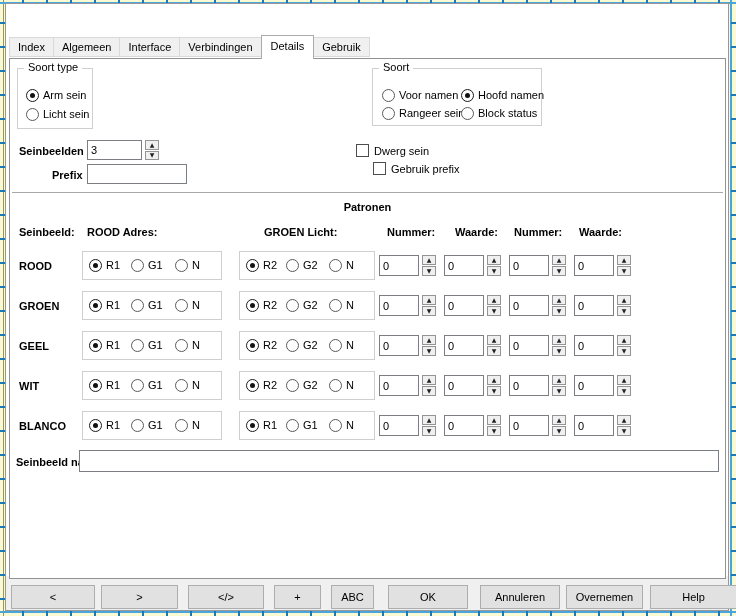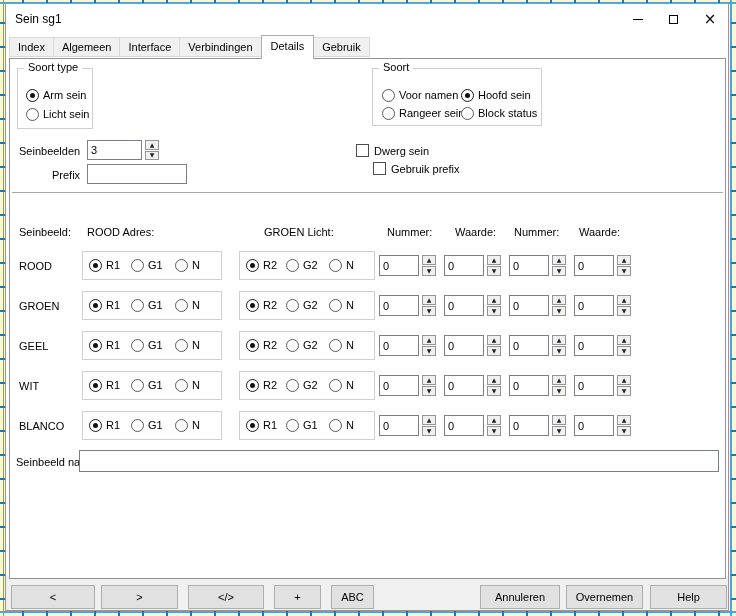--- a/index.html
+++ b/index.html
@@ -32,21 +32,21 @@
   .legend { position:absolute; top:-8px; left:6px; background:#fff; padding:0 4px; white-space:nowrap; }
 
   .radio-row { position:absolute; display:flex; align-items:flex-start; gap:4px; white-space:nowrap; }
   .rdot { width:13px; height:13px; border:1px solid #5a5a5a; border-radius:50%; background:#fff; position:relative; flex:none; }
   .radio-row.sel .rdot { border-color:#1a1a1a; }
   .radio-row.sel .rdot::after { content:""; position:absolute; left:3px; top:3px; width:5px; height:5px; border-radius:50%; background:#111; }
 
   .cb-row { position:absolute; display:flex; align-items:center; gap:5px; white-space:nowrap; }
   .cbox { width:13px; height:13px; border:1px solid #4d4d4d; background:#fff; flex:none; }
 
-  .lbl { position:absolute; white-space:nowrap; }
+  .lbl { position:absolute; white-space:nowrap;font-weight:bold; }
   .lbl.center { left:0; width:100%; text-align:center; }
 
   .tinput { position:absolute; border:1px solid #7b7f83; background:#fff; font:inherit; padding:0 3px; }
 
   .spin { position:absolute; }
   .spin input { position:absolute; left:0; top:0; height:100%; border:1px solid #7b7f83; font:inherit; padding:0 3px; background:#fff; }
   .arrows { position:absolute; top:0; height:100%; width:14px; display:flex; flex-direction:column; gap:1px; }
   .arr { flex:1; border:1px solid #949494; background:#f0f0f0; font-family:"DejaVu Sans",sans-serif; font-size:6px; line-height:1; display:flex; align-items:center; justify-content:center; color:#222; padding:0; cursor:default; }
 
   .hsep { position:absolute; border-top:1px solid #a8a8a8; }
@@ -61,32 +61,20 @@
 <div class="frame-line" style="left:3px;top:0;width:1px;height:616px;"></div>
 <div class="frame-line" style="left:730px;top:0;width:2px;height:616px;"></div>
 <div class="frame-line" style="left:0;top:611px;width:736px;height:2px;"></div>
 <div class="ticks-h" style="left:0;top:0;width:736px;"></div>
 <div class="ticks-h" style="left:0;top:611px;width:736px;"></div>
 <div class="ticks-v" style="left:0;top:0;height:616px;"></div>
 <div class="ticks-v" style="left:731px;top:0;height:616px;"></div>
 
 <div class="dialog">
 
-  <div class="titlebar">
-    <span class="title-text">Sein sg1</span>
-    <button class="win-btn" style="left:620px;">
-        <span class="glyph-min"></span>
-      </button>
-    <button class="win-btn" style="left:655px;">
-        <span class="glyph-max"></span>
-      </button>
-    <button class="win-btn" style="left:692px;">
-        <span class="glyph-close">×</span>
-      </button>
-  </div>
 
   <div class="tabstrip">
       <div class="tab">Index</div>
       <div class="tab">Algemeen</div>
       <div class="tab">Interface</div>
       <div class="tab">Verbindingen</div>
       <div class="tab active">Details</div>
       <div class="tab">Gebruik</div>
     </div>
 
@@ -105,37 +93,38 @@
       </div>
 
     <div class="groupbox" style="left:362px;top:9px;width:170px;height:58px;">
       <span class="legend">Soort</span>
     <div class="radio-row" style="left: 9px; top: 20px;">
           <span class="rdot"></span>
           <span>Voor namen</span>
         </div>
         <div class="radio-row sel" style="left: 88px; top: 20px;">
           <span class="rdot"></span>
-          <span>Hoofd sein</span>
+          <span>Hoofd namen</span>
         </div>
         <div class="radio-row" style="left: 9px; top: 38px;">
           <span class="rdot"></span>
           <span>Rangeer sein</span>
         </div>
         <div class="radio-row" style="left: 88px; top: 38px;">
           <span class="rdot"></span>
           <span>Block status</span>
         </div>
       </div>
 
     <span class="lbl" style="left:9px;top:86px;">Seinbeelden</span>
     <span class="lbl" style="left:42px;top:110px;">Prefix</span>
     <input class="tinput" style="left: 77px; top: 105px; width: 100px; height: 20px;" value="">
 
     <div class="hsep" style="left:2px;top:133px;width:711px;"></div>
+    <span class="lbl center" style="top:142px;">Patronen</span>
 
     <span class="lbl" style="left:6px;top:397px;">Seinbeeld namen</span>
     <input class="tinput" style="left: 69px; top: 391px; width: 640px; height: 22px;" value="">
 
   <div class="spin" style="left: 77px; top: 81px; width: 72px; height: 20px;">
         <input value="3" style="width: 55px;">
         <div class="arrows" style="left: 58px;">
           <button class="arr">▲</button>
           <button class="arr">▼</button>
         </div>
@@ -441,18 +430,19 @@
         </div>
       </div>
     </div>
 
   <div class="bottombar">
       <button class="btn" style="left: 5px; width: 84px;">&lt;</button>
       <button class="btn" style="left: 95px; width: 77px;">&gt;</button>
       <button class="btn" style="left: 182px; width: 76px;">&lt;/&gt;</button>
       <button class="btn" style="left: 268px; width: 47px;">+</button>
       <button class="btn" style="left: 325px; width: 43px;">ABC</button>
+      <button class="btn" style="left: 382px; width: 80px;">OK</button>
       <button class="btn" style="left: 560px; width: 77px;">Overnemen</button>
       <button class="btn" style="left: 474px; width: 80px;">Annuleren</button>
-      <button class="btn" style="left: 644px; width: 77px;">Help</button>
+      <button class="btn" style="left: 644px; width: 87px;">Help</button>
     </div>
 
 </div>
 
 </body></html>

